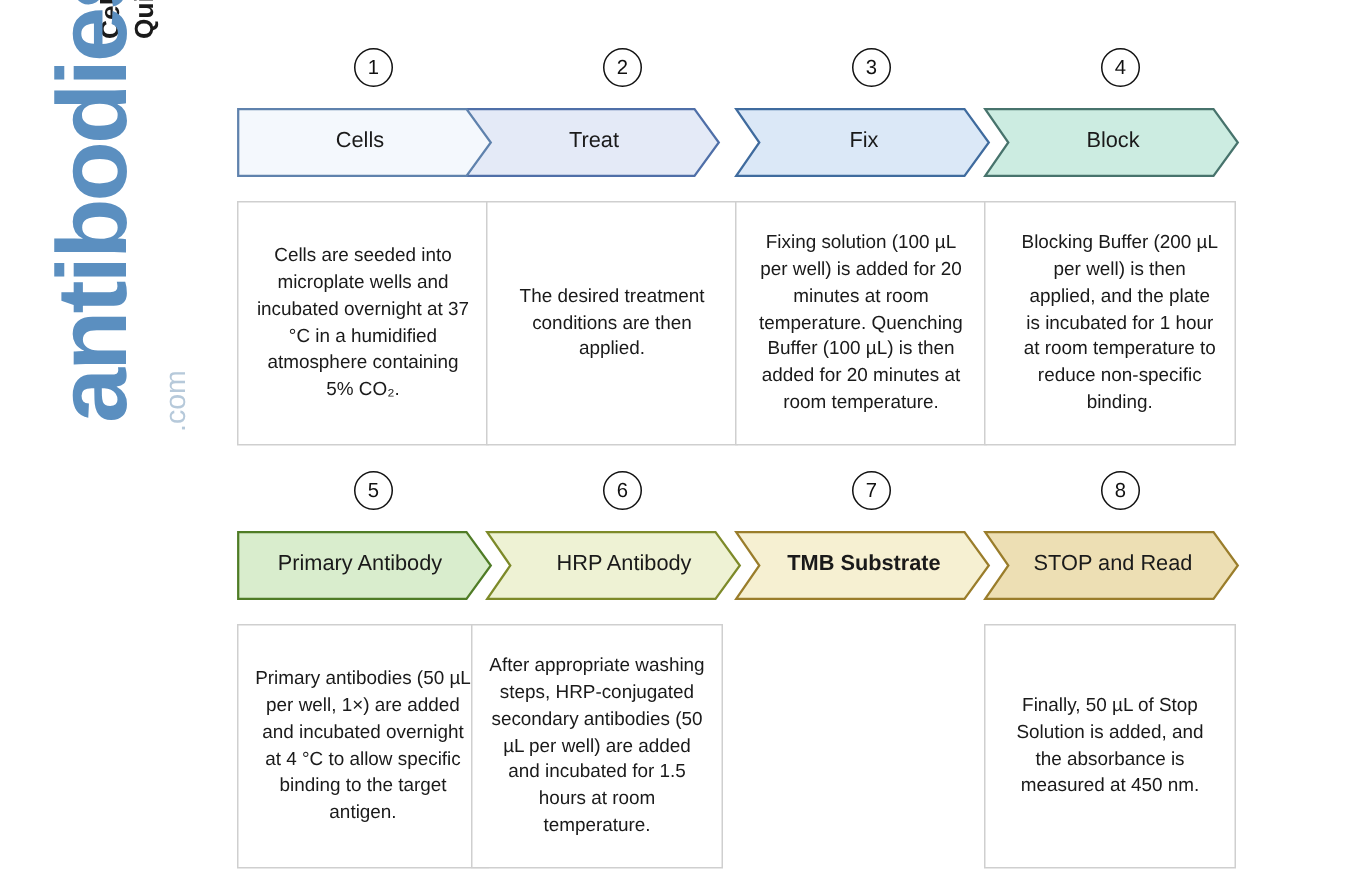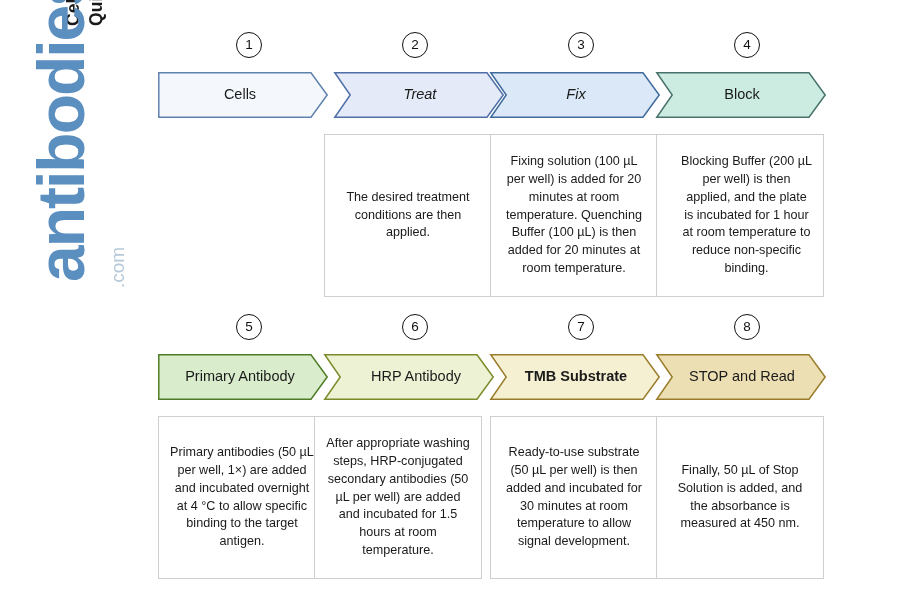--- a/index.html
+++ b/index.html
@@ -180,40 +180,43 @@
       <div class="badge" style="left: 410px;">3</div>
       <div class="badge" style="left: 576px;">4</div>
     </div>
     <div class="chevrons">
       <div class="chev" style="left: 0px; width: 170px; z-index: 10;">
         <svg width="170" height="46" viewBox="0 0 170 46">
           <path d="M0.8,0.8 L153,0.8 L169.2,23 L153,45.2 L0.8,45.2 Z" fill="#f4f8fd" stroke="#5f82ad" stroke-width="1.5" stroke-linejoin="miter"></path>
         </svg>
         <span class="chev-label" style="margin-left: -6px;">Cells</span>
       </div>
-      <div class="chev" style="left: 176px; width: 170px; z-index: 9; font-style: italic;">
+      <div class="chev" style="left: 152px; width: 170px; z-index: 9;">
         <svg width="170" height="46" viewBox="0 0 170 46">
           <path d="M0.8,0.8 L153,0.8 L169.2,23 L153,45.2 L0.8,45.2 L16.2,23 Z" fill="#e4eaf7" stroke="#4f6fa8" stroke-width="1.5" stroke-linejoin="miter"></path>
         </svg>
         <span class="chev-label" style="margin-left: 2px;">Treat</span>
       </div>
       <div class="chev" style="left: 332px; width: 170px; z-index: 8;">
         <svg width="170" height="46" viewBox="0 0 170 46">
           <path d="M0.8,0.8 L153,0.8 L169.2,23 L153,45.2 L0.8,45.2 L16.2,23 Z" fill="#dbe8f7" stroke="#3f6b9e" stroke-width="1.5" stroke-linejoin="miter"></path>
         </svg>
-        <span class="chev-label" style="margin-left: 2px; font-style: italic;">Fix</span>
+        <span class="chev-label" style="margin-left: 2px;">Fix</span>
       </div>
       <div class="chev" style="left: 498px; width: 170px; z-index: 7;">
         <svg width="170" height="46" viewBox="0 0 170 46">
           <path d="M0.8,0.8 L153,0.8 L169.2,23 L153,45.2 L0.8,45.2 L16.2,23 Z" fill="#ccece1" stroke="#47736c" stroke-width="1.5" stroke-linejoin="miter"></path>
         </svg>
         <span class="chev-label" style="margin-left: 2px;">Block</span>
       </div>
     </div>
     <div class="descs">
+      <div class="desc" style="left: 0px; width: 168px;">
+        <div class="desc-text">Cells are seeded into microplate wells and incubated overnight at 37 °C in a humidified atmosphere containing 5% CO₂.</div>
+      </div>
       <div class="desc" style="left: 166px; width: 168px;">
         <div class="desc-text">The desired treatment conditions are then applied.</div>
       </div>
       <div class="desc" style="left: 332px; width: 168px;">
         <div class="desc-text">Fixing solution (100 µL per well) is added for 20 minutes at room temperature. Quenching Buffer (100 µL) is then added for 20 minutes at room temperature.</div>
       </div>
       <div class="desc" style="left: 498px; width: 168px; padding-left: 24px;">
         <div class="desc-text">Blocking Buffer (200 µL per well) is then applied, and the plate is incubated for 1 hour at room temperature to reduce non-specific binding.</div>
       </div>
     </div>
@@ -251,20 +254,17 @@
         <span class="chev-label" style="margin-left: 2px;">STOP and Read</span>
       </div>
     </div>
     <div class="descs">
       <div class="desc" style="left: 0px; width: 168px;">
         <div class="desc-text">Primary antibodies (50 µL per well, 1×) are added and incubated overnight at 4 °C to allow specific binding to the target antigen.</div>
       </div>
       <div class="desc" style="left: 156px; width: 168px;">
         <div class="desc-text">After appropriate washing steps, HRP-conjugated secondary antibodies (50 µL per well) are added and incubated for 1.5 hours at room temperature.</div>
       </div>
-      <div class="desc" style="left: 332px; width: 168px;">
-        <div class="desc-text">Ready-to-use substrate (50 µL per well) is then added and incubated for 30 minutes at room temperature to allow signal development.</div>
-      </div>
       <div class="desc" style="left: 498px; width: 168px;">
         <div class="desc-text">Finally, 50 µL of Stop Solution is added, and the absorbance is measured at 450 nm.</div>
       </div>
     </div>
   </div>
 
 </body></html>

